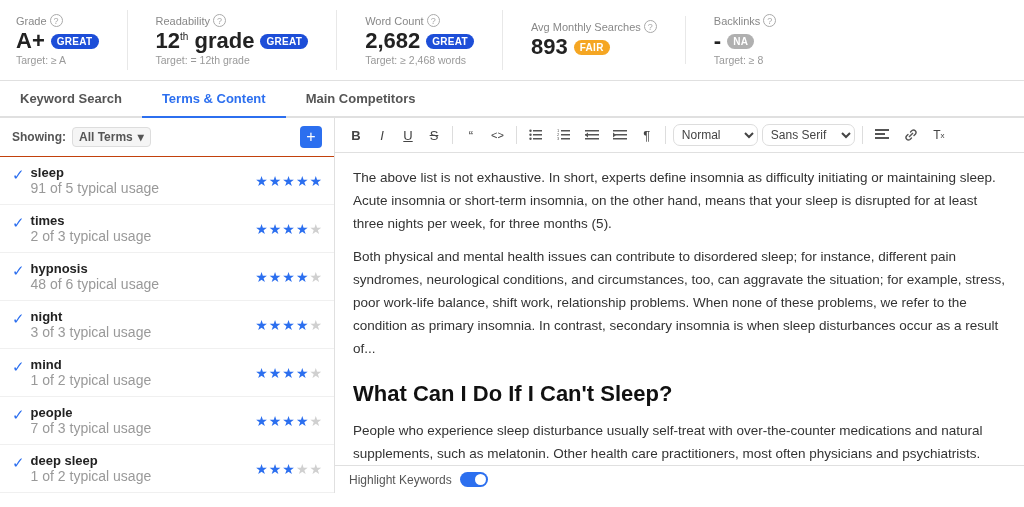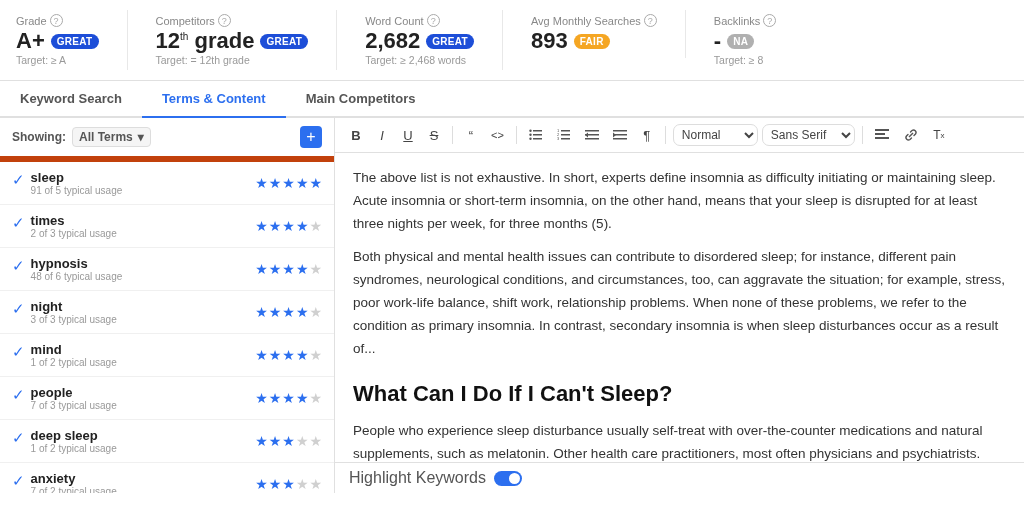--- a/index.html
+++ b/index.html
@@ -1,20 +1,20 @@
 <!DOCTYPE html>
 <html><head>
   <meta charset="utf-8">
   <style>
     * { box-sizing: border-box; margin: 0; padding: 0; }
     body { font-family: -apple-system, BlinkMacSystemFont, 'Segoe UI', sans-serif; font-size: 13px; background: #fff; color: #333; overflow: hidden; }
 
     .top-metrics {
       display: flex;
-      align-items: flex-start;
+      align-items: center;
       padding: 10px 16px;
       border-bottom: 1px solid #e0e0e0;
       gap: 0;
     }
     .metric-block {
       display: flex;
       flex-direction: column;
       justify-content: center;
       padding: 4px 28px 4px 0;
       margin-right: 28px;
@@ -97,21 +97,21 @@
       border-right: 1px solid #e0e0e0;
       display: flex;
       flex-direction: column;
       overflow: hidden;
     }
     .sidebar-header {
       display: flex;
       align-items: center;
       justify-content: space-between;
       padding: 8px 12px;
-      border-bottom: 6px solid #c2410c;
+      border-bottom: 1px solid #c2410c;
     }
     .sidebar-header-left {
       display: flex;
       align-items: center;
       gap: 6px;
       font-size: 12px;
       color: #555;
     }
     .sidebar-header-left span { font-weight: 600; }
     .showing-dropdown {
@@ -155,21 +155,21 @@
       color: #2c6fef;
       font-size: 15px;
       margin-top: 1px;
     }
     .term-name {
       font-size: 13px;
       font-weight: 600;
       color: #222;
     }
     .term-usage {
-      font-size: 10px;
+      font-size: 14px;
       color: #999;
     }
     .stars {
       display: flex;
       gap: 1px;
     }
     .star { font-size: 14px; }
     .star-filled { color: #2c6fef; }
     .star-empty { color: #d0d0d0; }
 
@@ -228,21 +228,21 @@
       color: #111;
       margin: 14px 0 8px;
     }
 
     .highlight-bar {
       display: flex;
       align-items: center;
       gap: 8px;
       padding: 6px 14px;
       border-top: 1px solid #e0e0e0;
-      font-size: 16px;
+      font-size: 12px;
       color: #555;
     }
     .highlight-toggle {
       width: 28px; height: 15px;
       background: #2c6fef;
       border-radius: 8px;
       position: relative;
       cursor: pointer;
     }
     .highlight-toggle::after {
@@ -265,21 +265,21 @@
     </div>
     <div class="metric-value-row">
       <span class="metric-value">A+</span>
       <span class="badge badge-great">GREAT</span>
     </div>
     <div class="metric-target">Target: ≥ A</div>
   </div>
 
   <div class="metric-block">
     <div class="metric-label">
-      <span>Competitors</span>
+      <span>Readability</span>
       <span class="info-icon">?</span>
     </div>
     <div class="metric-value-row">
       <span class="metric-value">12<sup>th</sup> grade</span>
       <span class="badge badge-great">GREAT</span>
     </div>
     <div class="metric-target">Target: = 12th grade</div>
   </div>
 
   <div class="metric-block">

